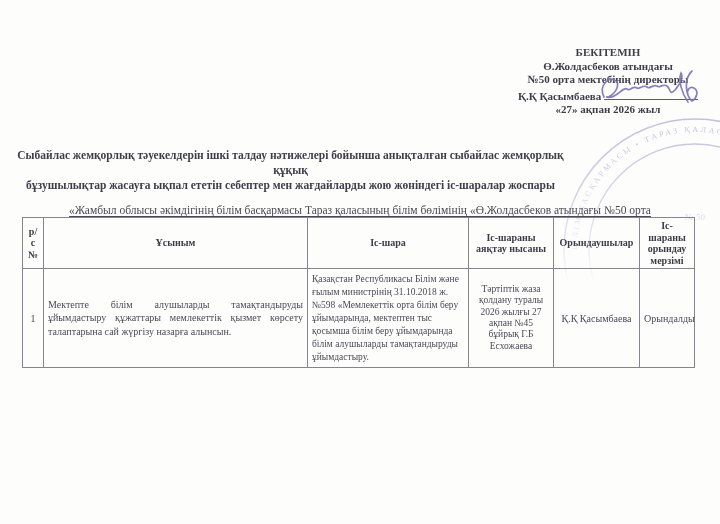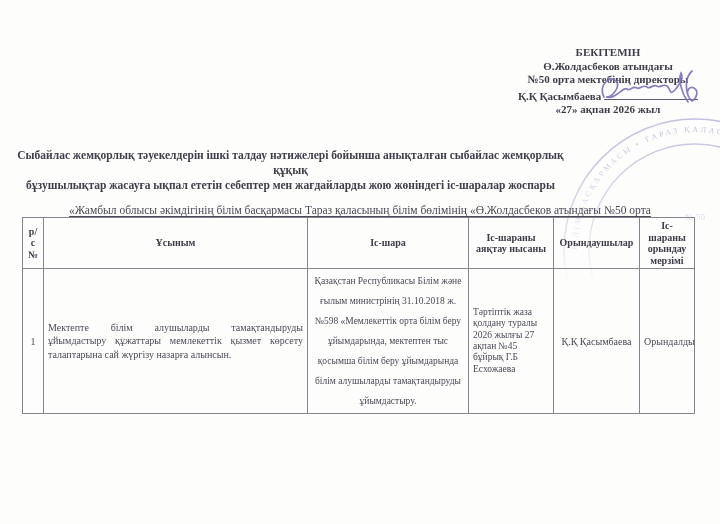--- a/index.html
+++ b/index.html
@@ -53,22 +53,22 @@
     font-weight:bold;color:#3d3b48;font-size:10px;line-height:11.5px;
     text-align:center;height:37px;
   }
   th.num-head{white-space:pre-line;text-align:left;padding-left:3px;line-height:11px;}
   tr.body-row{height:99px;}
   td.c-no{text-align:center;}
   td.c-rec{
     text-align:justify;text-align-last:left;line-height:13.5px;
     padding:0 7px;
   }
-  td.c-act{text-align:center;font-size:9.5px;line-height:20px;padding:0 5px;}
-  td.c-form{font-size:9.5px;line-height:11.4px;padding:0 3px;border-radius:21px;}
+  td.c-act{font-size:9.5px;line-height:13px;padding:0 5px;}
+  td.c-form{text-align:center;font-size:9.5px;line-height:11.4px;padding:0 3px;border-radius:21px;}
   td.c-exec{text-align:center;font-size:10px;}
   td.c-status{font-size:10px;padding:0 1px;}
 </style>
 </head>
 <body>
 
 <div class="page">
 
   <div class="stamp">
     <svg width="300" height="300" viewBox="0 0 300 300">

